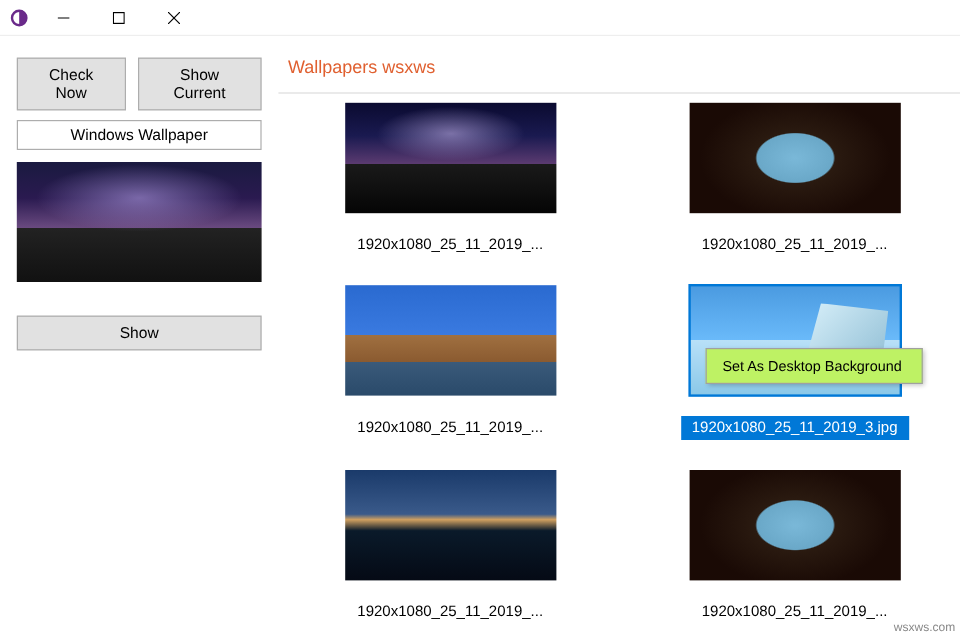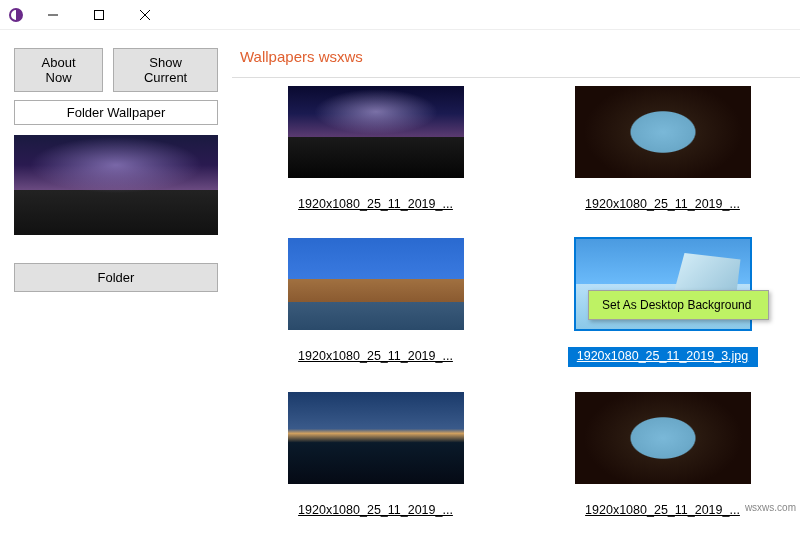--- a/index.html
+++ b/index.html
@@ -22,26 +22,26 @@
     .grid { display: grid; grid-template-columns: 1fr 1fr; gap: 8px 16px; }
     .item { text-align: center; }
     .thumb { width: 176px; height: 92px; margin: 0 auto 4px; display: block; }
     .th-milky { background: linear-gradient(to bottom, #0a0a30 0%, #1a1a50 30%, #5a3a70 55%, #1a1a1a 55%, #050505 100%); position: relative; }
     .th-milky::after { content: ""; position: absolute; inset: 0; background: radial-gradient(ellipse 50% 35% at 50% 28%, rgba(220,200,255,0.5), transparent 70%); }
     .th-cave { background: radial-gradient(ellipse 45% 55% at 50% 50%, #7ab8d8 0%, #6aa8c8 40%, #2a1a10 42%, #1a0a05 100%); }
     .th-bruges { background: linear-gradient(to bottom, #2a6ad0 0%, #3a7ae0 45%, #a07040 45%, #8a5a30 70%, #3a5a7a 70%, #2a4a6a 100%); }
     .th-ice { background: linear-gradient(to bottom, #4a9ae0 0%, #6abafa 50%, #b8e0f8 50%, #8ac8e8 100%); position: relative; }
     .th-ice::after { content: ""; position: absolute; right: 10px; top: 15px; width: 70px; height: 65px; background: linear-gradient(135deg, #d8f0fa, #88b8d0); clip-path: polygon(20% 0, 100% 10%, 90% 100%, 0 80%); }
     .th-pano { background: linear-gradient(to bottom, #1a3a6a 0%, #3a5a8a 40%, #d0a060 45%, #0a1a2a 55%, #050a15 100%); }
-    .fname { font-size: 12.5px; color: #000; white-space: nowrap; overflow: hidden; text-overflow: ellipsis; max-width: 190px; margin: 17px auto; padding: 2px 4px; text-decoration: underline; }
+    .fname { font-size: 12.5px; color: #000; white-space: nowrap; overflow: hidden; text-overflow: ellipsis; max-width: 190px; margin: 17px auto; padding: 2px 4px; }
     .fname.selected { background: #0078d7; color: #fff; white-space: normal; overflow: visible; text-overflow: clip; line-height: 1.25; }
     .thumb.selected { outline: 2px solid #0078d7; outline-offset: -1px; }
     .ctxmenu { position: absolute; left: 588px; top: 290px; background: #bef264; border: 1px solid #a0a0a0; box-shadow: 2px 2px 4px rgba(0,0,0,0.25); padding: 3px 1px; z-index: 50; }
     .ctxmenu .mitem { padding: 4px 16px 4px 12px; font-size: 12px; white-space: nowrap; cursor: default; }
-    .watermark { position: absolute; right: 4px; bottom: 20px; font-size: 10px; color: #888; }
+    .watermark { position: absolute; right: 4px; bottom: 4px; font-size: 10px; color: #888; }
     ::-webkit-scrollbar { width: 17px; }
     ::-webkit-scrollbar-track { background: #f0f0f0; }
     ::-webkit-scrollbar-thumb { background: #c2c2c2; border: 1px solid #f0f0f0; }
     ::-webkit-scrollbar-button { background: #f0f0f0; height: 17px; }
   </style>
 </head>
 <body>
 
 <div class="titlebar">
   <span class="app-icon">
@@ -64,26 +64,26 @@
       <svg width="10" height="10">
         <line x1="0" y1="0" x2="10" y2="10" stroke="#000" stroke-width="1"></line>
         <line x1="10" y1="0" x2="0" y2="10" stroke="#000" stroke-width="1"></line>
       </svg>
     </div>
 </div>
 
 <div class="content">
   <div class="sidebar">
     <div class="btnrow">
-      <button class="wbtn">About Now</button>
+      <button class="wbtn">Check Now</button>
       <button class="wbtn">Show Current</button>
     </div>
-    <div class="wbtn-wide">Folder Wallpaper</div>
+    <div class="wbtn-wide">Windows Wallpaper</div>
     <div class="preview"></div>
-    <div class="wbtn-about">Folder</div>
+    <div class="wbtn-about">Show</div>
   </div>
 
   <div class="main">
     <div class="heading">Wallpapers wsxws</div>
     <div class="scrollarea">
       <div class="grid" id="grid">
           <div class="item">
             <div class="thumb th-milky"></div>
             <div class="fname">1920x1080_25_11_2019_...</div>
           </div>

